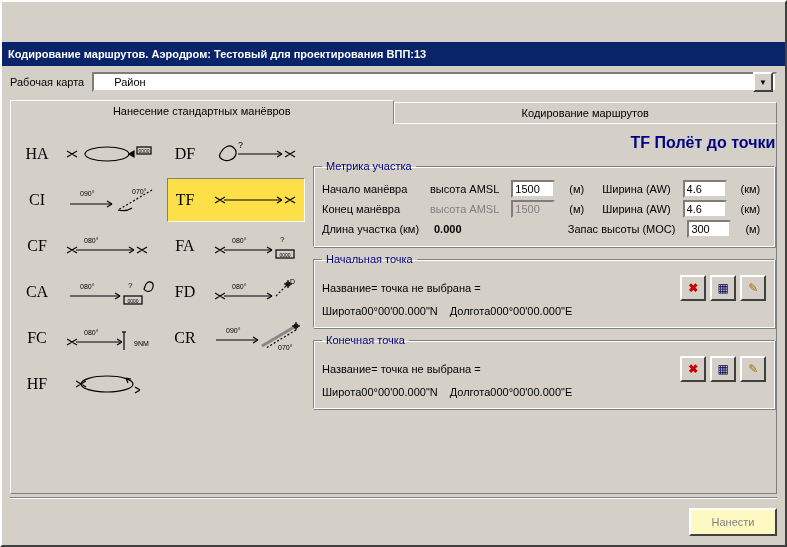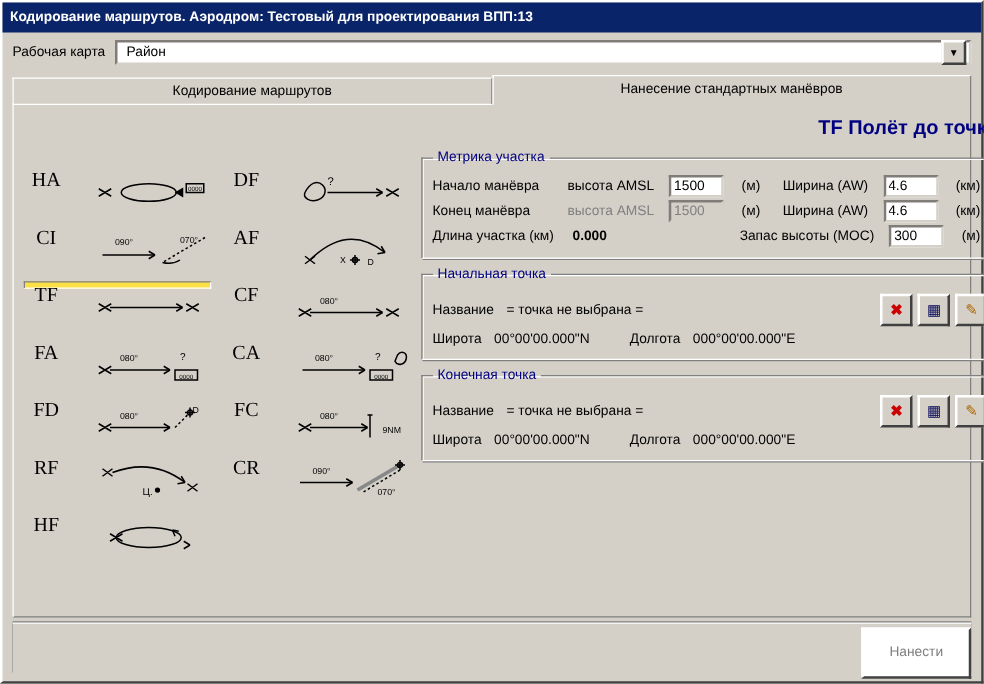--- a/index.html
+++ b/index.html
@@ -17,37 +17,37 @@
     background: #d4d0c8;
     display: flex; flex-direction: column;
   }
   .titlebar {
     background: #0a246a;
     color: #fff;
     font-weight: bold;
     font-size: 11px;
     padding: 3px 6px;
     height: 18px;
-    display: flex; align-items: center;
+    display: flex; align-items: center; margin-top: 40px;
   }
   .client {
     flex: 1;
     padding: 6px 8px 6px 8px;
     display: flex; flex-direction: column;
     position: relative;
   }
   .row { display: flex; align-items: center; }
   .label { margin-right: 8px; }
   .combo {
     flex: 1;
     height: 20px;
     background: #fff;
     border: 2px inset #d4d0c8;
     display: flex; align-items: center; justify-content: space-between;
-    padding: 0 2px 0 7px;
+    padding: 0 2px 0 20px;
     box-sizing: border-box;
   }
   .combo-button {
     width: 16px; height: 16px;
     border: 2px solid;
     border-color: #fff #404040 #404040 #fff;
     background: #d4d0c8;
     display: flex; align-items: center; justify-content: center;
     font-size: 8px; color: #000;
   }
@@ -82,26 +82,25 @@
   }
   .maneuvers {
     width: 320px;
     display: grid;
     grid-template-columns: 1fr 1fr;
     grid-auto-rows: 44px;
     gap: 2px 10px;
     align-content: start;
   }
   .man-btn {
-    display: flex; align-items: flex-start; gap: 24px;
+    display: flex; align-items: center; gap: 12px;
     padding: 2px 4px;
     border: 1px solid transparent;
     background: #d4d0c8;
     cursor: default;
-    margin-top: 41px;
   }
   .man-btn.selected {
     background: #fde047;
     border-color: #808080 #fff #fff #808080;
   }
   .man-code {
     font-family: "Times New Roman", serif;
     font-size: 16px;
     width: 26px;
     text-align: center;
@@ -143,45 +142,45 @@
     width: 44px; height: 18px;
     border: 2px inset #d4d0c8;
     background: #fff;
     font: inherit;
     padding: 0 2px;
     box-sizing: border-box;
   }
   input.txt[disabled] { background: #d4d0c8; color: #808080; }
   .unit { margin: 0 6px 0 2px; color: #000; }
   .val-bold { font-weight: bold; }
-  .point-row { display: flex; align-items: center; gap: 10px; margin: 4px 0; }
+  .point-row { display: flex; align-items: center; margin: 4px 0; }
   .icon-btns { margin-left: auto; display: flex; gap: 4px; }
   .icon-btn {
     width: 22px; height: 22px;
     border: 2px solid;
     border-color: #fff #404040 #404040 #fff;
     background: #d4d0c8;
     display: flex; align-items: center; justify-content: center;
     font-size: 12px;
     cursor: default;
   }
   .buttons-bar {
     height: 34px;
     display: flex; align-items: center; justify-content: flex-end;
     gap: 10px;
     margin-top: 4px;
     border-top: 1px solid #fff;
     box-shadow: 0 -1px 0 #808080;
     padding-top: 6px;
   }
   button.win {
-    width: 88px; height: 41px;
+    width: 88px; height: 28px;
     border: 2px solid;
     border-color: #fff #404040 #404040 #fff;
-    background: #ffffff;
+    background: #fef9c3;
     font: inherit;
     cursor: default;
   }
   button.win:disabled { color: #808080; }
   svg { overflow: visible; }
 </style>
 </head>
 <body>
 
 <div class="window">
@@ -191,25 +190,25 @@
   <div class="client">
     <div class="row">
       <span class="label">Рабочая карта</span>
       <div class="combo">
         <span>Район</span>
         <span class="combo-button">▼</span>
       </div>
     </div>
 
     <div class="tabsbar">
+      <div class="tab">
+        <span>Нанесение стандартных манёвров</span>
+      </div>
       <div class="tab inactive">
         <span>Кодирование маршрутов</span>
-      </div>
-      <div class="tab">
-        <span>Нанесение стандартных манёвров</span>
       </div>
     </div>
 
     <div class="tabpanel">
       <div class="maneuvers">
 
         <div class="man-btn">
           <span class="man-code">HA</span>
           <span class="man-glyph">
             <svg width="90" height="32" stroke="#000" fill="none" stroke-width="1.2">
@@ -242,35 +241,20 @@
               <text x="18" y="12" font-size="7" stroke="none" fill="#000">090°</text>
               <line x1="8" y1="20" x2="50" y2="20"></line>
               <path d="M50 20 l-5 -3 m5 3 l-5 3"></path>
               <path d="M90 6 L56 26" stroke-dasharray="2 2"></path>
               <text x="70" y="10" font-size="7" stroke="none" fill="#000">070°</text>
               <path d="M56 26 q8 2 14 -2"></path>
             </svg>
           </span>
         </div>
 
-        <div class="man-btn">
-          <span class="man-code">AF</span>
-          <span class="man-glyph">
-            <svg width="90" height="32" stroke="#000" fill="none" stroke-width="1.2">
-              <path d="M14 24 Q44 -6 74 18"></path>
-              <path d="M14 24 l-4 -3 m4 3 l-4 3 m4 -3 l4 -3 m-4 3 l4 3"></path>
-              <path d="M74 18 l-3 -5 m3 5 l-6 1"></path>
-              <text x="38" y="26" font-size="7" stroke="none" fill="#000">X</text>
-              <circle cx="50" cy="24" r="2"></circle>
-                <line x1="50" y1="20" x2="50" y2="28"></line>
-                <line x1="46" y1="24" x2="54" y2="24"></line>
-              <text x="60" y="28" font-size="7" stroke="none" fill="#000">D</text>
-            </svg>
-          </span>
-        </div>
 
         <div class="man-btn selected">
           <span class="man-code">TF</span>
           <span class="man-glyph">
             <svg width="90" height="32" stroke="#000" fill="none" stroke-width="1.2">
               <path d="M10 16 l-5 -3 m5 3 l-5 3 m5 -3 l5 -3 m-5 3 l5 3"></path>
               <line x1="14" y1="16" x2="72" y2="16"></line>
               <path d="M72 16 l-5 -3 m5 3 l-5 3"></path>
               <path d="M80 16 l-5 -3 m5 3 l-5 3 m5 -3 l5 -3 m-5 3 l5 3"></path>
             </svg>
@@ -345,33 +329,20 @@
               <text x="22" y="13" font-size="7" stroke="none" fill="#000">080°</text>
               <line x1="14" y1="20" x2="60" y2="20"></line>
               <path d="M60 20 l-5 -3 m5 3 l-5 3"></path>
               <line x1="62" y1="10" x2="62" y2="28"></line>
                 <line x1="60" y1="10" x2="64" y2="10"></line>
               <text x="72" y="24" font-size="7" stroke="none" fill="#000">9NM</text>
             </svg>
           </span>
         </div>
 
-        <div class="man-btn">
-          <span class="man-code">RF</span>
-          <span class="man-glyph">
-            <svg width="90" height="32" stroke="#000" fill="none" stroke-width="1.2">
-              <path d="M12 10 l-4 -3 m4 3 l-4 3 m4 -3 l4 -3 m-4 3 l4 3"></path>
-              <path d="M16 10 Q48 -2 74 18"></path>
-              <path d="M74 18 l-3 -5 m3 5 l-6 1"></path>
-              <path d="M80 22 l-4 -3 m4 3 l-4 3 m4 -3 l4 -3 m-4 3 l4 3"></path>
-              <text x="40" y="28" font-size="8" stroke="none" fill="#000">Ц.</text>
-              <circle cx="52" cy="24" r="1.5" fill="#000"></circle>
-            </svg>
-          </span>
-        </div>
 
         <div class="man-btn">
           <span class="man-code">CR</span>
           <span class="man-glyph">
             <svg width="90" height="32" stroke="#000" fill="none" stroke-width="1.2">
               <text x="16" y="11" font-size="7" stroke="none" fill="#000">090°</text>
               <line x1="6" y1="18" x2="48" y2="18"></line>
               <path d="M48 18 l-5 -3 m5 3 l-5 3"></path>
               <path d="M86 4 L52 24" stroke="#888" stroke-width="3"></path>
               <path d="M86 8 L56 26" stroke-dasharray="2 2"></path>

